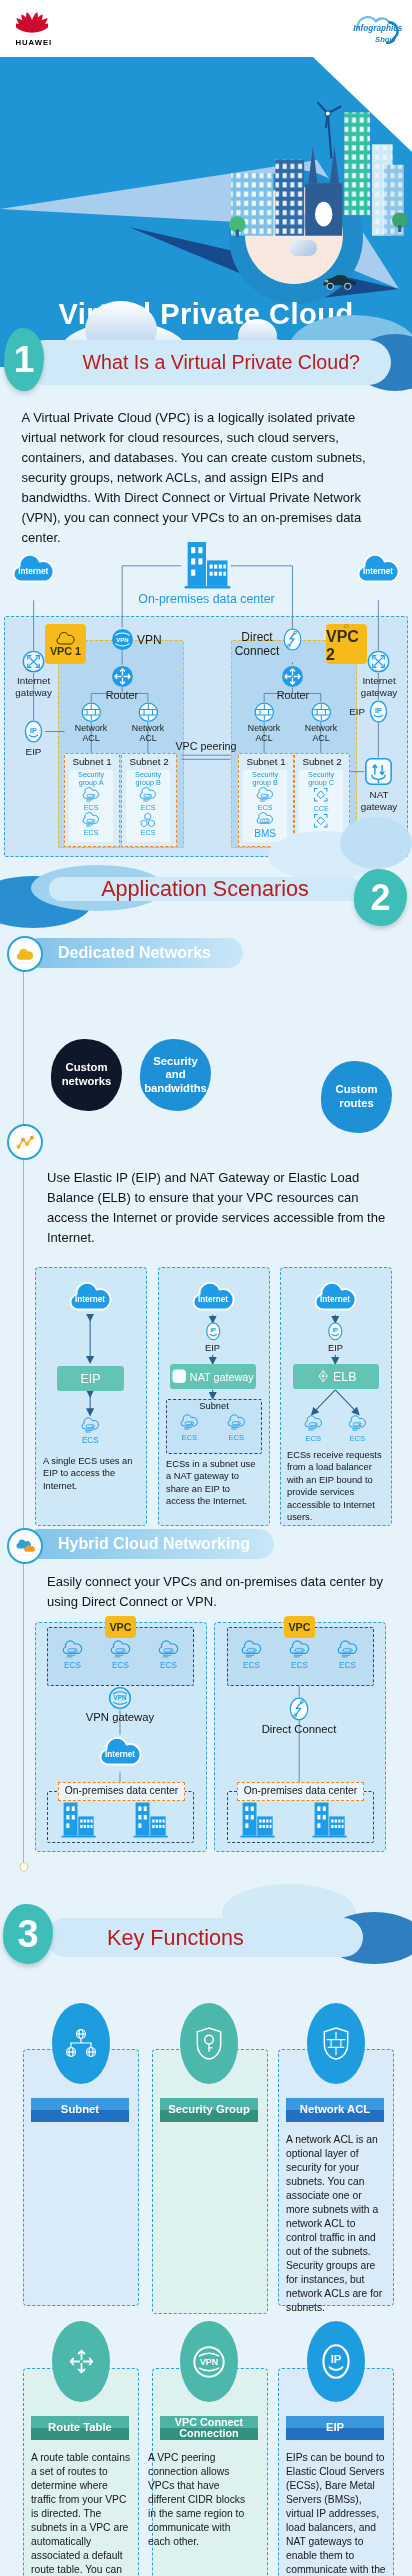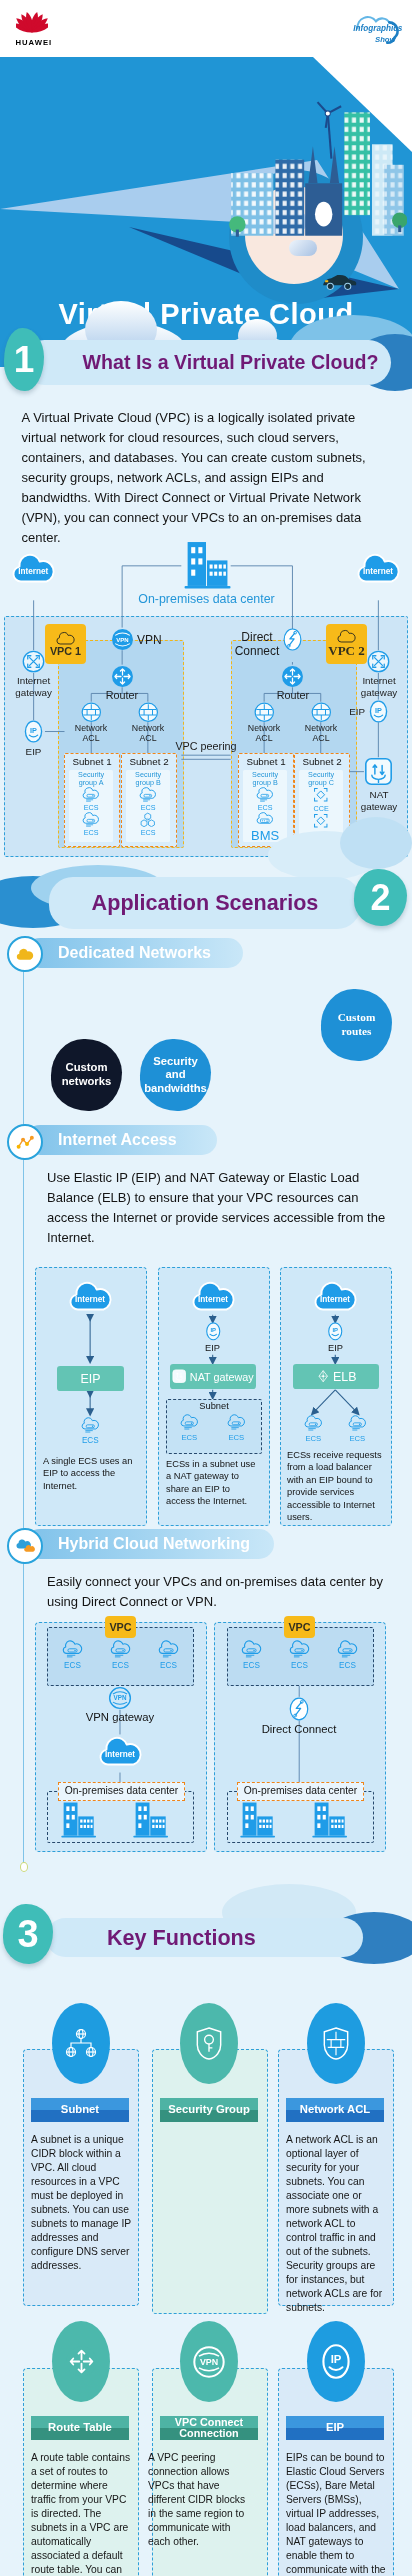--- a/index.html
+++ b/index.html
@@ -11,21 +11,21 @@
   
   #hdr{left:0;top:0;width:412px;height:57px;background:#ffffff;z-index:6;}
   
   #hero{left:0;top:57px;width:412px;height:310px;background:#2095d5;z-index:1;}
   .plane1{left:0;top:0;width:412px;height:310px;background:#a9cdee;clip-path:polygon(0px 152px,317px 103px,399px 232px,237px 165px);}
   .plane2{left:0;top:0;width:412px;height:310px;background:#174a8c;clip-path:polygon(129px 170px,399px 232px,304px 243px);}
   .whitewedge{left:0;top:0;width:412px;height:310px;background:#ffffff;clip-path:polygon(313px 0px,412px 0px,412px 95px);}
   #heroTitle{left:0;top:241px;width:412px;color:#fff;font-size:29px;font-weight:bold;letter-spacing:0.5px;z-index:4;}
   
   .secband{background:#cfe9f8;border-radius:24px;display:flex;align-items:center;z-index:3;}
-  .secband .t{color:#701a75;font-weight:bold;font-size:20.6px;}
+  .secband .t{color:#b91c1c;font-weight:normal;font-size:20.6px;}
   .blob{background:#3fbdb8;border-radius:46% 54% 48% 52% / 53% 47% 55% 45%;display:flex;align-items:center;justify-content:center;color:#fff;font-weight:bold;z-index:4;box-shadow:0 3.1px 4.1px rgba(60,90,110,.25);}
   .subcirc{width:32px;height:32px;border-radius:50%;background:#fff;border:2.1px solid #29a3dc;display:flex;align-items:center;justify-content:center;z-index:3;}
   .subban{background:linear-gradient(90deg,#7fc2ea,#c9e7f8);border-radius:15.5px;display:flex;align-items:center;z-index:2;}
   .subban .t{color:#fff;font-weight:bold;font-size:16px;padding-left:33px;white-space:nowrap;}
   .bodytxt{color:#141414;font-size:13px;line-height:20px;}
   
   .dash-blue{border:1px dashed #2e9fd9;}
   .dash-orange{border:1px dashed #f08519;}
   .dash-yellow{border:1px dashed #f0b61a;}
   .dash-navy{border:1px dashed #27496d;}
@@ -354,21 +354,21 @@
   <svg class="abs" style="left:111px;top:628px;color:#1f9ce8;z-index:3;" width="23" height="23" viewBox="0 0 44 44">
       <use href="#sym-vpn"></use>
     </svg>
   <div class="abs" style="left:137px;top:633px;font-size:12px;color:#1c1c1c;z-index:3;">VPN</div>
 
   <div class="abs ctr" style="left:231px;top:630px;width:52px;font-size:12px;color:#1c1c1c;line-height:1.2;z-index:3;">Direct Connect</div>
   <svg class="abs" style="left:281px;top:628px;color:#1f9ce8;z-index:3;" width="23" height="23" viewBox="0 0 44 44">
       <use href="#sym-zig"></use>
     </svg>
 
-  <div class="abs vpcbox" style="left:326px;top:624px;width:41px;height:40px;font-size:13px;font-family:Liberation Serif, serif;">
+  <div class="abs vpcbox" style="left:326px;top:624px;width:41px;height:40px;font-size:16px;">
     <svg width="20.6" height="14.4" viewBox="0 0 64 44" style="color:#33301f;">
         <use href="#sym-cloudline"></use>
       </svg>
     <span>VPC 2</span>
   </div>
 
   <svg class="abs" style="left:111px;top:665px;color:#1f9ce8;z-index:3;" width="23" height="23" viewBox="0 0 44 44">
       <use href="#sym-router"></use>
     </svg>
   <div class="abs lbl" style="left:96px;top:689px;width:52px;font-size:10.8px;z-index:3;">Router</div>
@@ -430,21 +430,21 @@
     <div class="ctr" style="font-size:9.8px;margin-top:2.1px;color:#141414;">Subnet 1</div>
     <div style="position:absolute;left:4.1px;top:15.5px;width:44px;height:72px;background:#ecf7fd;border-radius:1.5px;">
       <div class="lblsm" style="padding-top:1.5px;">Security group B</div>
       <div class="ctr" style="color:#1f9ce8;"><svg width="19.6" height="15.5" viewBox="0 0 48 40">
             <use href="#sym-ecs"></use>
           </svg>
         <div style="font-size:7.2px;color:#1f9ce8;margin-top:-1.5px;">ECS</div>
         <svg width="19.6" height="15.5" viewBox="0 0 48 40">
             <use href="#sym-bms"></use>
           </svg>
-        <div style="font-size:13px;color:#1f9ce8;margin-top:-1.5px;">BMS</div>
+        <div style="font-size:10px;color:#1f9ce8;margin-top:-1.5px;">BMS</div>
       </div>
     </div>
   </div>
   <div class="abs dash-orange" style="left:294px;top:753px;width:54px;height:92px;background:#d9edfb;border-radius:1.5px;z-index:2;">
     <div class="ctr" style="font-size:9.8px;margin-top:2.1px;color:#141414;">Subnet 2</div>
     <div style="position:absolute;left:4.1px;top:15.5px;width:44px;height:72px;background:#ecf7fd;border-radius:1.5px;">
       <div class="lblsm" style="padding-top:1.5px;">Security group C</div>
       <div class="ctr" style="color:#1f9ce8;"><svg width="15.5" height="15.5" viewBox="0 0 40 40">
             <use href="#sym-cce"></use>
           </svg>
@@ -469,44 +469,41 @@
   <svg class="abs" style="left:364px;top:757px;color:#1f9ce8;z-index:3;" width="29" height="29" viewBox="0 0 48 48">
       <use href="#sym-nat"></use>
     </svg>
   <div class="abs lbl" style="left:353px;top:789px;width:52px;z-index:3;">NAT gateway</div>
 
   <div class="ell" style="left:268px;top:831px;width:113px;height:49px;background:#d8edf9;z-index:2;"></div>
   <div class="ell" style="left:340px;top:817px;width:72px;height:52px;background:#bfe0f4;z-index:2;"></div>
   <div class="ell" style="left:-26px;top:876px;width:118px;height:52px;background:#2a8fd0;z-index:2;"></div>
   <div class="ell" style="left:31px;top:865px;width:134px;height:46px;background:#9fd2ef;z-index:2;"></div>
 
-  <div class="abs secband" style="left:49px;top:877px;width:312px;height:52px;justify-content:center;">
+  <div class="abs secband" style="left:49px;top:877px;width:312px;height:24px;justify-content:center;">
     <span class="t" style="font-size:21.6px;">Application Scenarios</span>
   </div>
   <div class="abs blob" style="left:354px;top:869px;width:53px;height:57px;font-size:36px;">2</div>
 
   <div class="abs" style="left:23px;top:952px;width:1px;height:914px;background:#7fc3e8;z-index:1;"></div>
   <div class="abs" style="left:19.6px;top:1862px;width:6.2px;height:8.2px;border:1px solid #cbd97a;border-radius:50%;background:#fff;z-index:2;"></div>
 
   <div class="abs subban" style="left:25px;top:938px;width:218px;height:30px;">
     <span class="t">Dedicated Networks</span>
   </div>
   <div class="abs subcirc" style="left:7.2px;top:936px;">
     <svg width="19.6" height="14.4" viewBox="0 0 64 44" style="color:#f0b61a;">
       <path d="M50 40 H16 a10 10 0 0 1 -2 -19.8 A14 14 0 0 1 41 13.5 A11 11 0 0 1 50 40 Z" fill="currentColor"></path>
     </svg>
   </div>
 
   <div class="abs badge b-teal" style="left:51px;top:1039px;width:71px;height:72px;padding:0 5.2px;box-sizing:border-box;">Custom networks</div>
   <div class="abs badge b-blue" style="left:140px;top:1039px;width:71px;height:72px;padding:0 7.2px;box-sizing:border-box;">Security and bandwidths</div>
-  <div class="abs badge b-blue" style="left:321px;top:989px;width:71px;height:72px;padding:0 10.3px;box-sizing:border-box;font-family:Liberation Serif, serif;">Custom routes</div>
-
-  <div class="abs subban" style="left:25px;top:1125px;width:192px;height:30px;">
-    <span class="t">Internet Access</span>
-  </div>
+  <div class="abs badge b-blue" style="left:321px;top:1061px;width:71px;height:72px;padding:0 10.3px;box-sizing:border-box;">Custom routes</div>
+
   <div class="abs subcirc" style="left:7.2px;top:1124px;">
     <svg width="18.5" height="16.5" viewBox="0 0 42 36">
       <path d="M6 28 L16 12 L25 22 L36 8" fill="none" stroke="#f59a23" stroke-width="3"></path>
       <circle cx="6" cy="28" r="4.5" fill="#f7b500"></circle>
         <circle cx="16" cy="12" r="4.5" fill="#f59a23"></circle>
       <circle cx="25" cy="22" r="4.5" fill="#f7b500"></circle>
         <circle cx="36" cy="8" r="4.5" fill="#f59a23"></circle>
     </svg>
   </div>
   <div class="abs bodytxt" style="left:47px;top:1168px;width:348px;">Use Elastic IP (EIP) and NAT Gateway or Elastic Load Balance (ELB) to ensure that your VPC resources can access the Internet or provide services accessible from the Internet.</div>
@@ -728,21 +725,20 @@
   <div class="abs kfic ic-blue" style="left:307px;top:2003px;width:58px;height:81px;">
     <svg width="30" height="35" viewBox="0 0 60 72">
         <use href="#sym-shield-brick"></use>
       </svg>
   </div>
 
   <div class="abs kfbar bar-blue" style="left:31px;top:2098px;width:98px;">Subnet</div>
   <div class="abs kfbar bar-teal" style="left:160px;top:2098px;width:98px;">Security Group</div>
   <div class="abs kfbar bar-blue" style="left:286px;top:2098px;width:98px;">Network ACL</div>
 
-  <div class="abs kftxt" style="left:31px;top:2133px;width:100px;z-index:3;">A subnet is a unique CIDR block within a VPC. All cloud resources in a VPC must be deployed in subnets. You can use subnets to manage IP addresses and configure DNS server addresses.</div>
   <div class="abs kftxt" style="left:286px;top:2133px;width:100px;z-index:3;">A network ACL is an optional layer of security for your subnets. You can associate one or more subnets with a network ACL to control traffic in and out of the subnets. Security groups are for instances, but network ACLs are for subnets.</div>
 
   <div class="abs kfcard cbg-teal" style="left:23px;top:2368px;width:114px;height:240px;"></div>
   <div class="abs kfcard cbg-teal" style="left:152px;top:2368px;width:114px;height:240px;"></div>
   <div class="abs kfcard cbg-blue" style="left:278px;top:2368px;width:114px;height:240px;"></div>
 
   <div class="abs kfic ic-teal" style="left:52px;top:2321px;width:58px;height:81px;">
     <svg width="33" height="33" viewBox="0 0 44 44" style="color:#4cb8ac;">
         <use href="#sym-router"></use>
       </svg>

